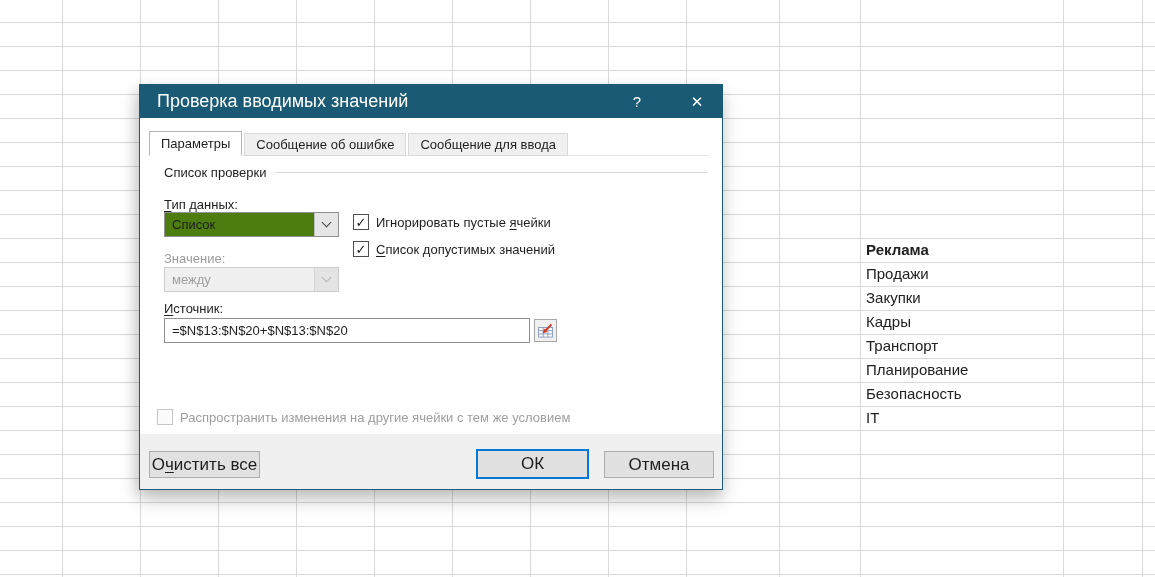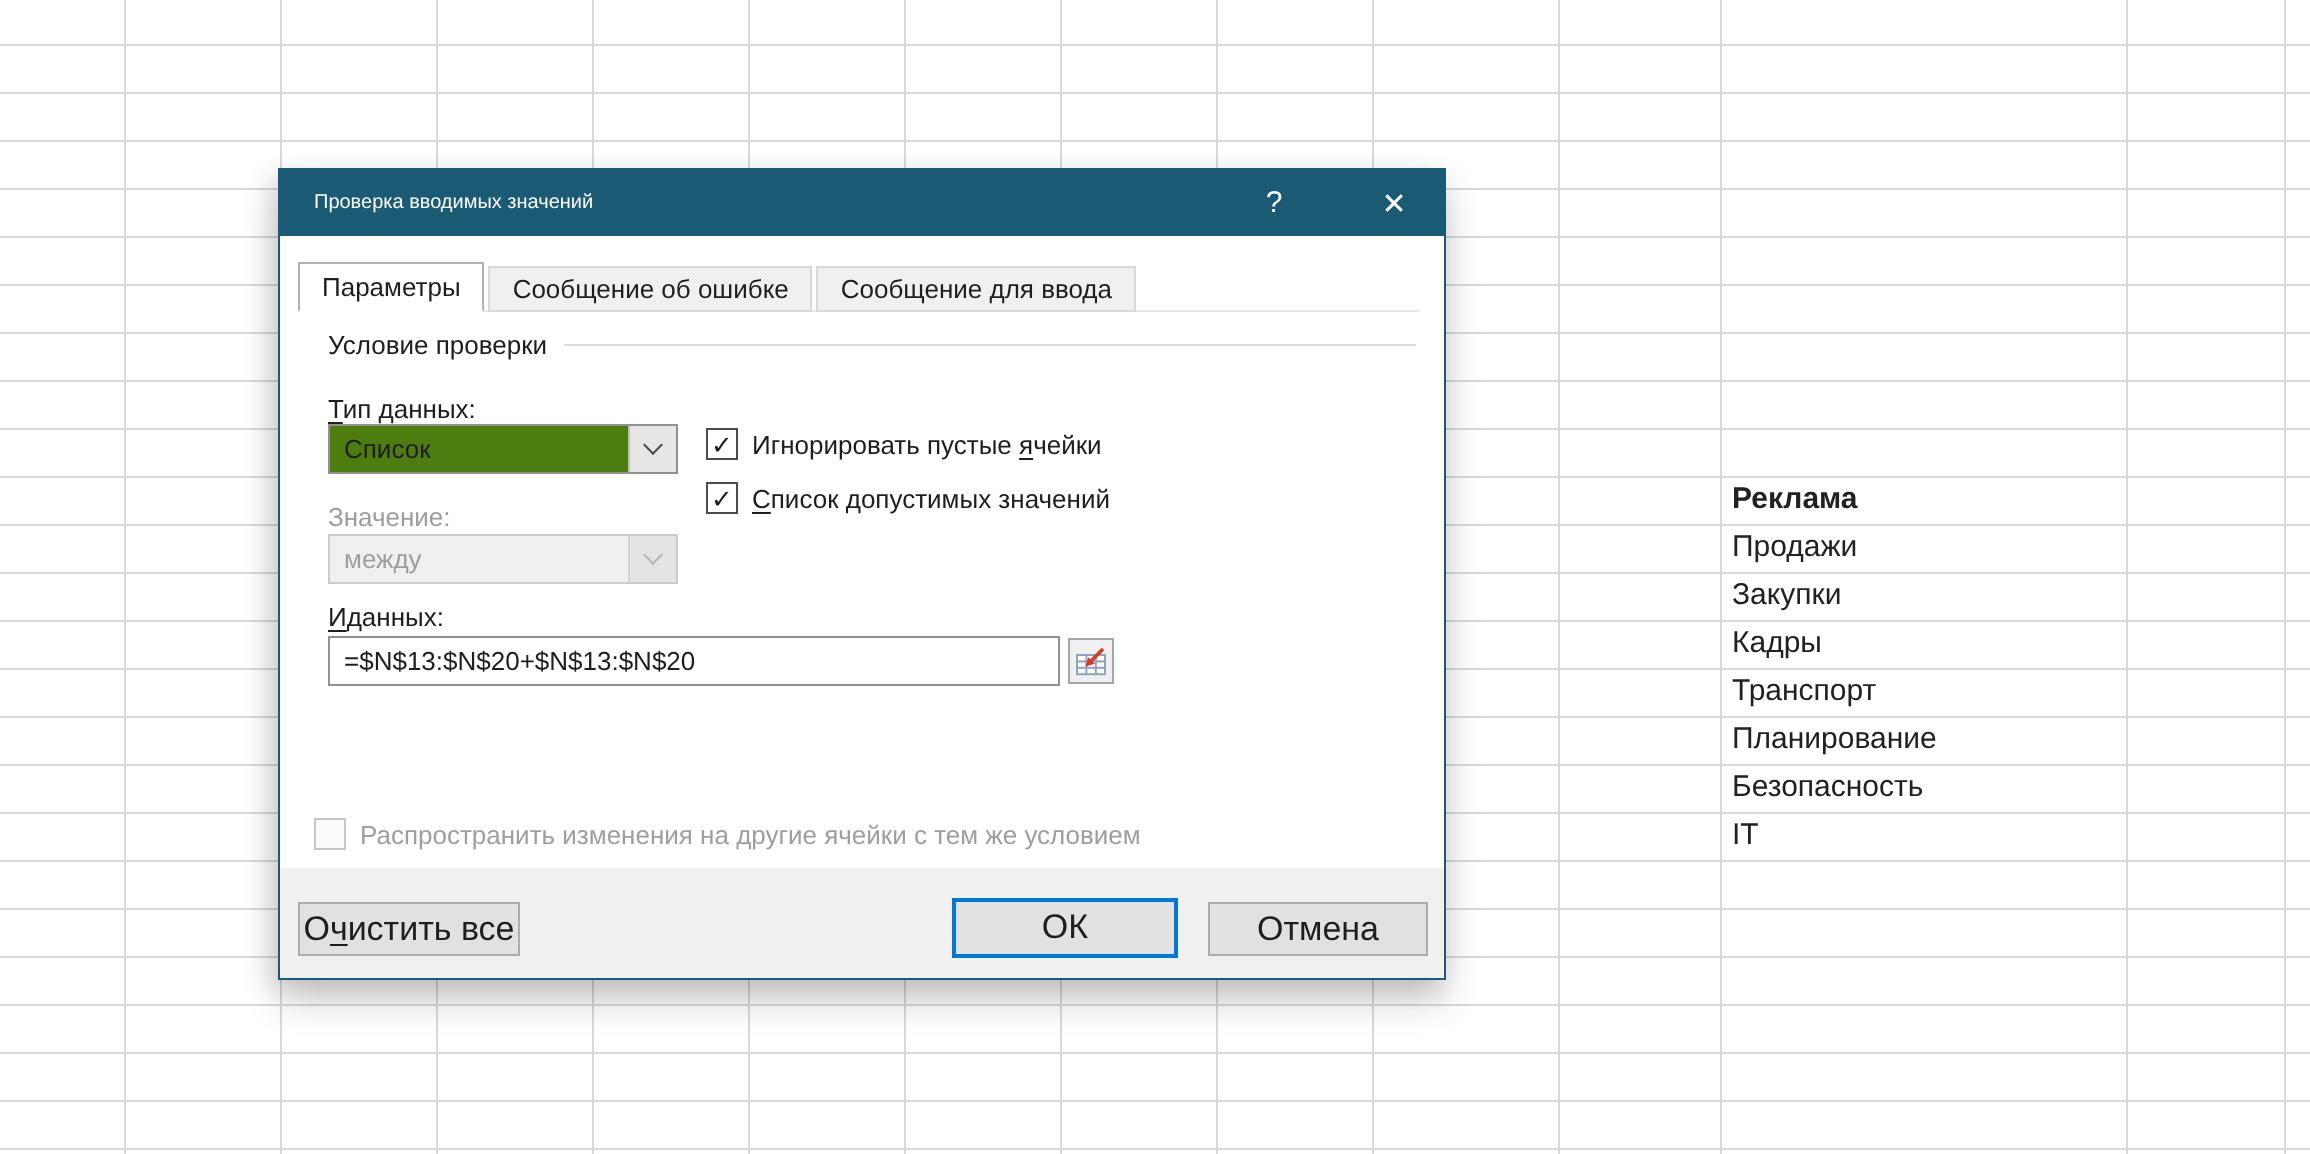--- a/index.html
+++ b/index.html
@@ -32,21 +32,21 @@
     border:1px solid var(--titlebar);
     box-shadow:0 10px 18px rgba(0,0,0,.20), -4px 4px 12px rgba(0,0,0,.10);
     font-size:13px; color:#1e1e1e;
   }
   .titlebar{
     position:absolute; left:0; top:0; right:0; height:33px;
     background:var(--titlebar); color:#fff;
   }
   .titlebar .title{
     position:absolute; left:17px; top:0; height:33px; line-height:33px;
-    font-size:10px; white-space:nowrap;
+    font-size:18px; white-space:nowrap;
   }
   .cap-btn{
     position:absolute; top:0; height:33px; display:flex; align-items:center;
     justify-content:center; color:#fff; cursor:default;
   }
   .cap-help{ left:482px; width:30px; font-size:15px; }
   .cap-close{ left:539px; width:36px; font-size:15px; }
   
   .tabs{ position:absolute; left:9px; top:46px; right:12px; height:25px; display:flex; align-items:flex-end; }
   .tabline{ position:absolute; left:9px; right:12px; top:70px; height:1px; background:#e7e7e7; }
@@ -154,21 +154,21 @@
   </div>
 
   <div class="tabline"></div>
   <div class="tabs">
     <div class="tab active">Параметры</div>
     <div class="tab">Сообщение об ошибке</div>
     <div class="tab">Сообщение для ввода</div>
   </div>
 
   <div class="group-hd">
-    <span>Условие проверки</span>
+    <span>Список проверки</span>
     <span class="rule"></span>
   </div>
 
   <div class="lbl" style="top:112px"><u>Т</u><span>ип данных:</span></div>
   <div class="combo" style="top:127px">
     <span class="txt">Список</span>
     <span class="arrow">
         <i class="chev"></i>
       </span>
   </div>
@@ -187,21 +187,21 @@
   </div>
 
   <div class="lbl disabled" style="top:166px">Значение:</div>
   <div class="combo disabled" style="top:182px">
     <span class="txt">между</span>
     <span class="arrow">
         <i class="chev"></i>
       </span>
   </div>
 
-  <div class="lbl" style="top:216px"><u>И</u><span>данных:</span></div>
+  <div class="lbl" style="top:216px"><u>И</u><span>сточник:</span></div>
   <input class="src-input" type="text" value="=$N$13:$N$20+$N$13:$N$20" style="">
   <button class="range-btn">
     <svg width="17" height="15" viewBox="0 0 17 15">
       <rect x="1.5" y="4.5" width="14" height="9.6" fill="#fdfdfd" stroke="#8fa3bf" stroke-width="1"></rect>
       <line x1="1.5" y1="7.7" x2="15.5" y2="7.7" stroke="#8fa3bf" stroke-width="1"></line>
       <line x1="1.5" y1="10.9" x2="15.5" y2="10.9" stroke="#8fa3bf" stroke-width="1"></line>
       <line x1="6.2" y1="4.5" x2="6.2" y2="14.1" stroke="#8fa3bf" stroke-width="1"></line>
       <line x1="10.9" y1="4.5" x2="10.9" y2="14.1" stroke="#8fa3bf" stroke-width="1"></line>
       <line x1="14.5" y1="1.5" x2="8.5" y2="7.5" stroke="#cf3a28" stroke-width="1.8"></line>
       <polygon points="5.8,10.2 10.4,8.9 7.1,5.6" fill="#cf3a28"></polygon>

